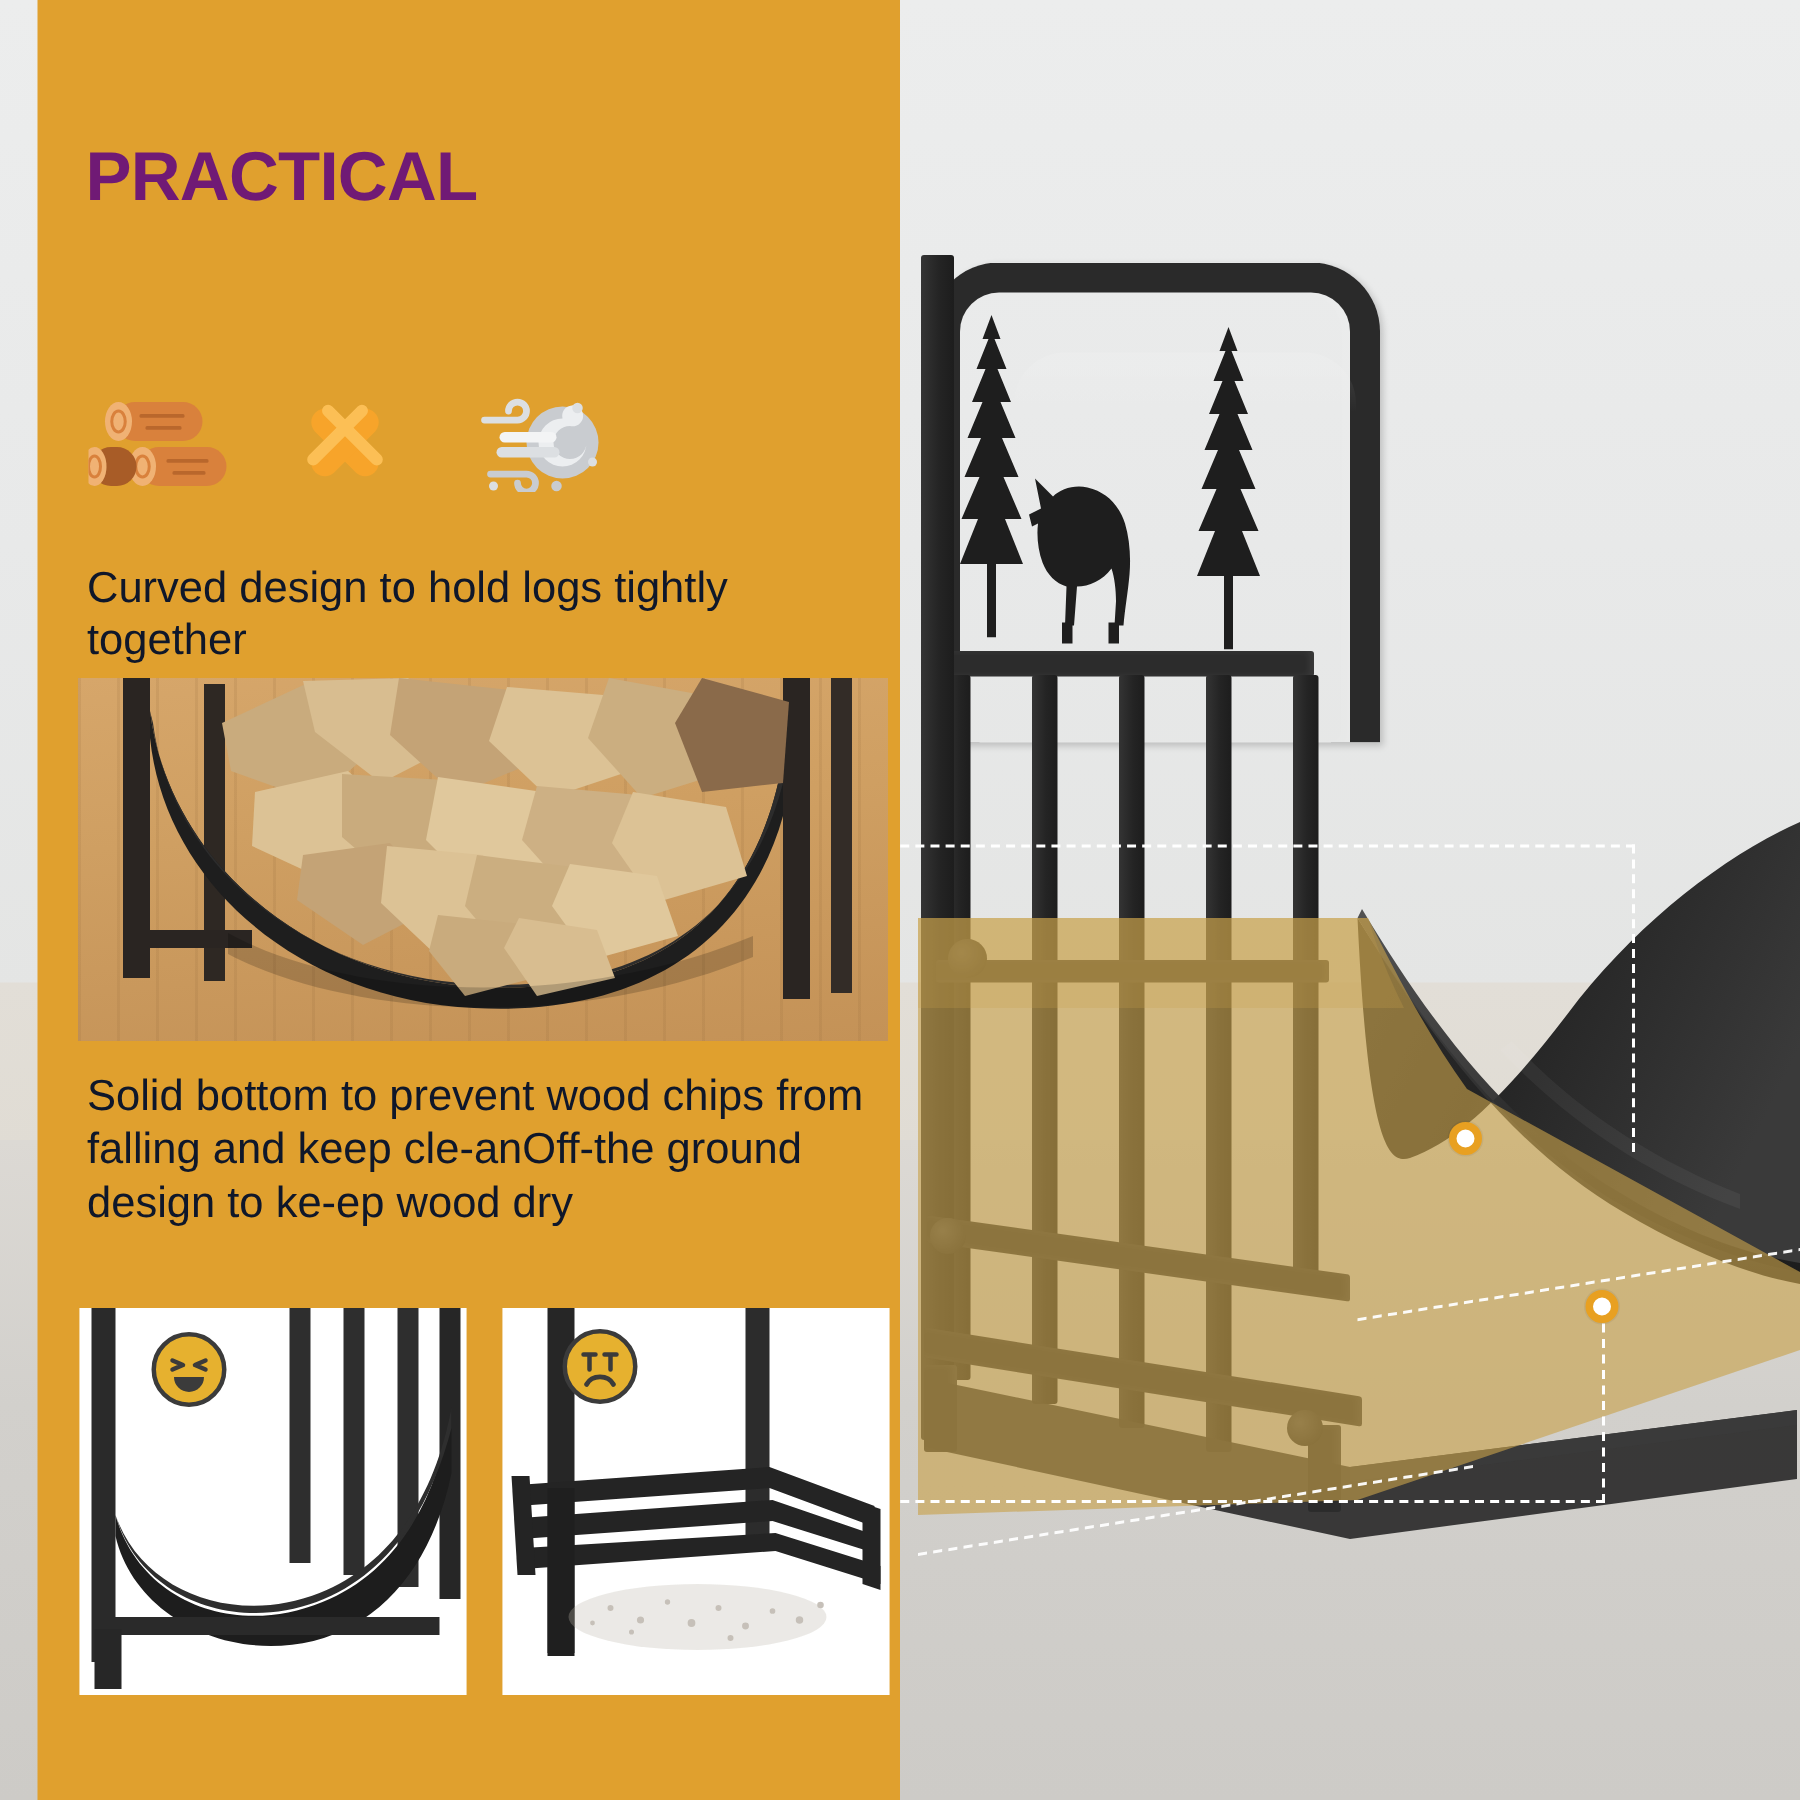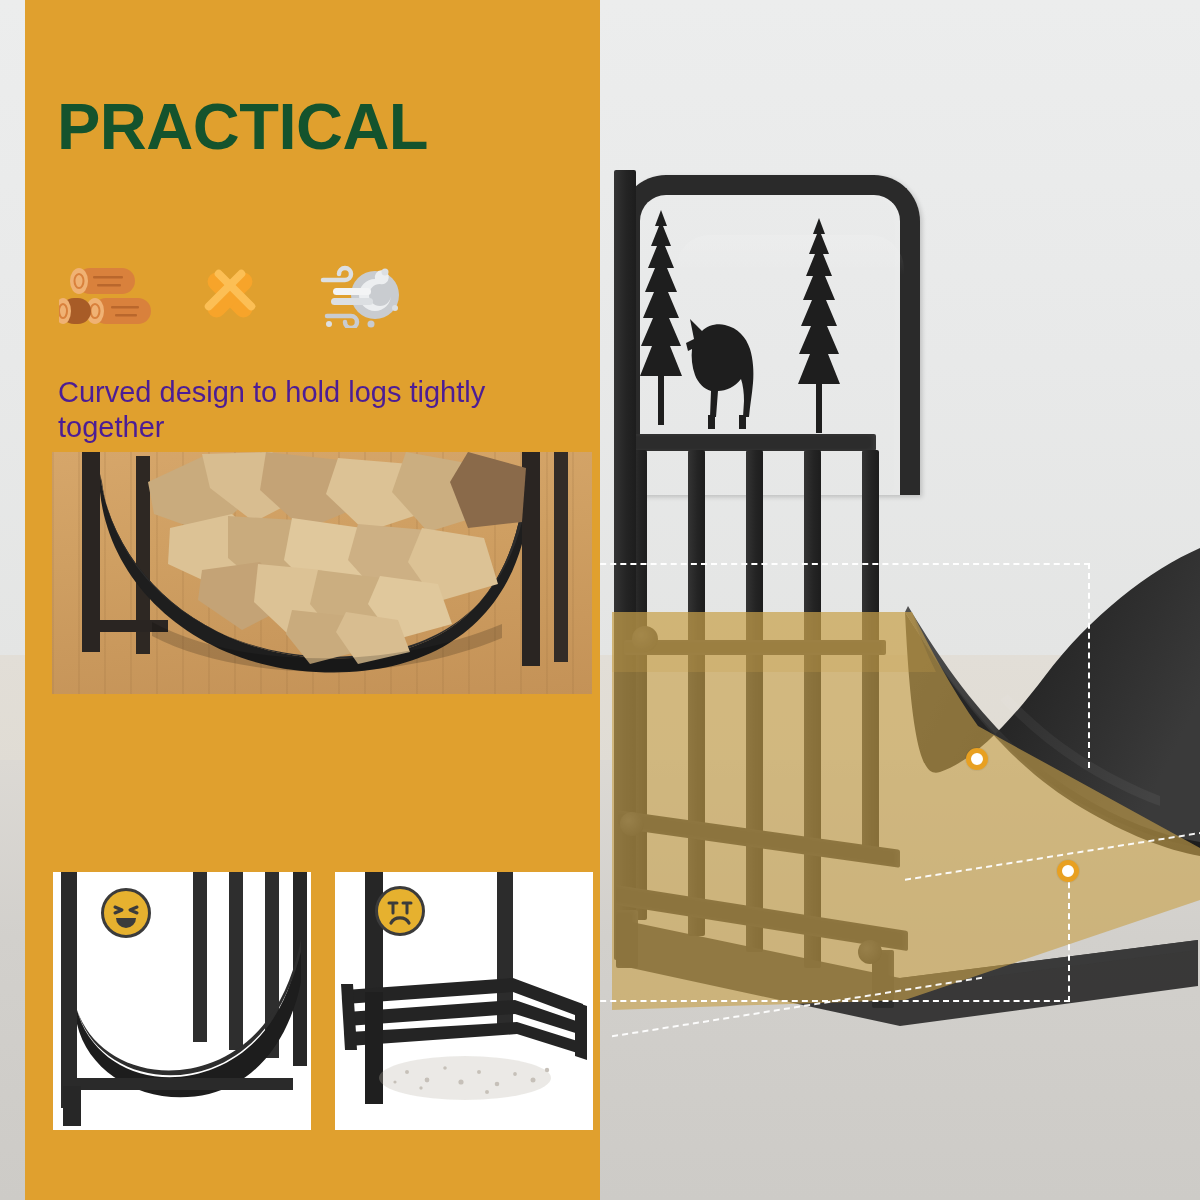--- a/index.html
+++ b/index.html
@@ -45,28 +45,28 @@
   .dash-h,.dash-v{position:absolute;}
   .dash-h{height:0;border-top:2px dashed #ffffff;}
   .dash-v{width:0;border-left:2px dashed #ffffff;}
   .dot{position:absolute;width:22px;height:22px;border-radius:50%;
     background:#ffffff;border:5px solid #e8a021;box-sizing:border-box;
     box-shadow:0 0 0 1px rgba(0,0,0,.05);}
 
   
   .panel{position:absolute;left:25px;top:0;width:575px;height:1200px;background:#e0a02e;}
 
-  .title{position:absolute;left:32px;top:95px;width:520px;color:#14532d;
-    font-size:65px;line-height:0.98;font-weight:700;letter-spacing:-0.5px;}
+  .title{position:absolute;left:32px;top:95px;width:520px;color:#701a75;
+    font-size:46px;line-height:0.98;font-weight:700;letter-spacing:-0.5px;}
 
   .icon-row{position:absolute;left:34px;top:255px;width:500px;height:80px;
     display:flex;align-items:center;gap:38px;}
   .ic{width:96px;height:66px;position:relative;}
 
-  .cap{position:absolute;color:#4c1d95;font-size:29px;line-height:1.22;font-weight:300;}
+  .cap{position:absolute;color:#0f172a;font-size:29px;line-height:1.22;font-weight:300;}
   .cap1{left:33px;top:375px;width:515px;}
   .cap2{left:33px;top:714px;width:530px;}
 
   .photo{position:absolute;background:#fff;overflow:hidden;}
   .photo-main{left:27px;top:452px;width:540px;height:242px;}
   .photo-l{left:28px;top:872px;width:258px;height:258px;}
   .photo-r{left:310px;top:872px;width:258px;height:258px;}
 
   .face{position:absolute;width:50px;height:50px;border-radius:50%;
     background:#e6b12f;border:3px solid #3b3b3b;box-sizing:border-box;z-index:6;}
@@ -268,20 +268,21 @@
           <path d="M266 118 l64 8 l18 42 l-60 20 l-30 -36z" fill="#cbae80"></path>
           <path d="M328 124 l58 8 l14 40 l-58 16 l-26 -36z" fill="#e0c89c"></path>
           <path d="M240 158 l56 6 l16 34 l-54 14 l-24 -30z" fill="#c9ab7d"></path>
           <path d="M294 160 l52 8 l12 32 l-52 12 l-22 -32z" fill="#d8bd90"></path>
         </g>
 
         <path d="M100 170 C 180 214, 330 222, 450 172 L 450 186 C 330 236, 180 226, 100 184 Z" fill="#000" opacity="0.18"></path>
       </svg>
     </div>
 
+    <div class="cap cap2">Solid bottom to prevent wood chips from falling and keep cle-anOff-the ground design to ke-ep wood dry</div>
 
     <div class="photo photo-l">
       <svg width="258" height="258" viewBox="0 0 258 258" style="position:absolute;left:0;top:0;">
         <rect width="258" height="258" fill="#ffffff"></rect>
         <rect x="8" y="0" width="16" height="236" fill="#2a2a2a"></rect>
         <rect x="140" y="0" width="14" height="170" fill="#2e2e2e"></rect>
         <rect x="176" y="0" width="14" height="178" fill="#2e2e2e"></rect>
         <rect x="212" y="0" width="14" height="186" fill="#2e2e2e"></rect>
         <rect x="240" y="0" width="14" height="194" fill="#262626"></rect>
         <path d="M24 138 C 40 196, 104 220, 162 196 C 212 176, 240 126, 248 66

